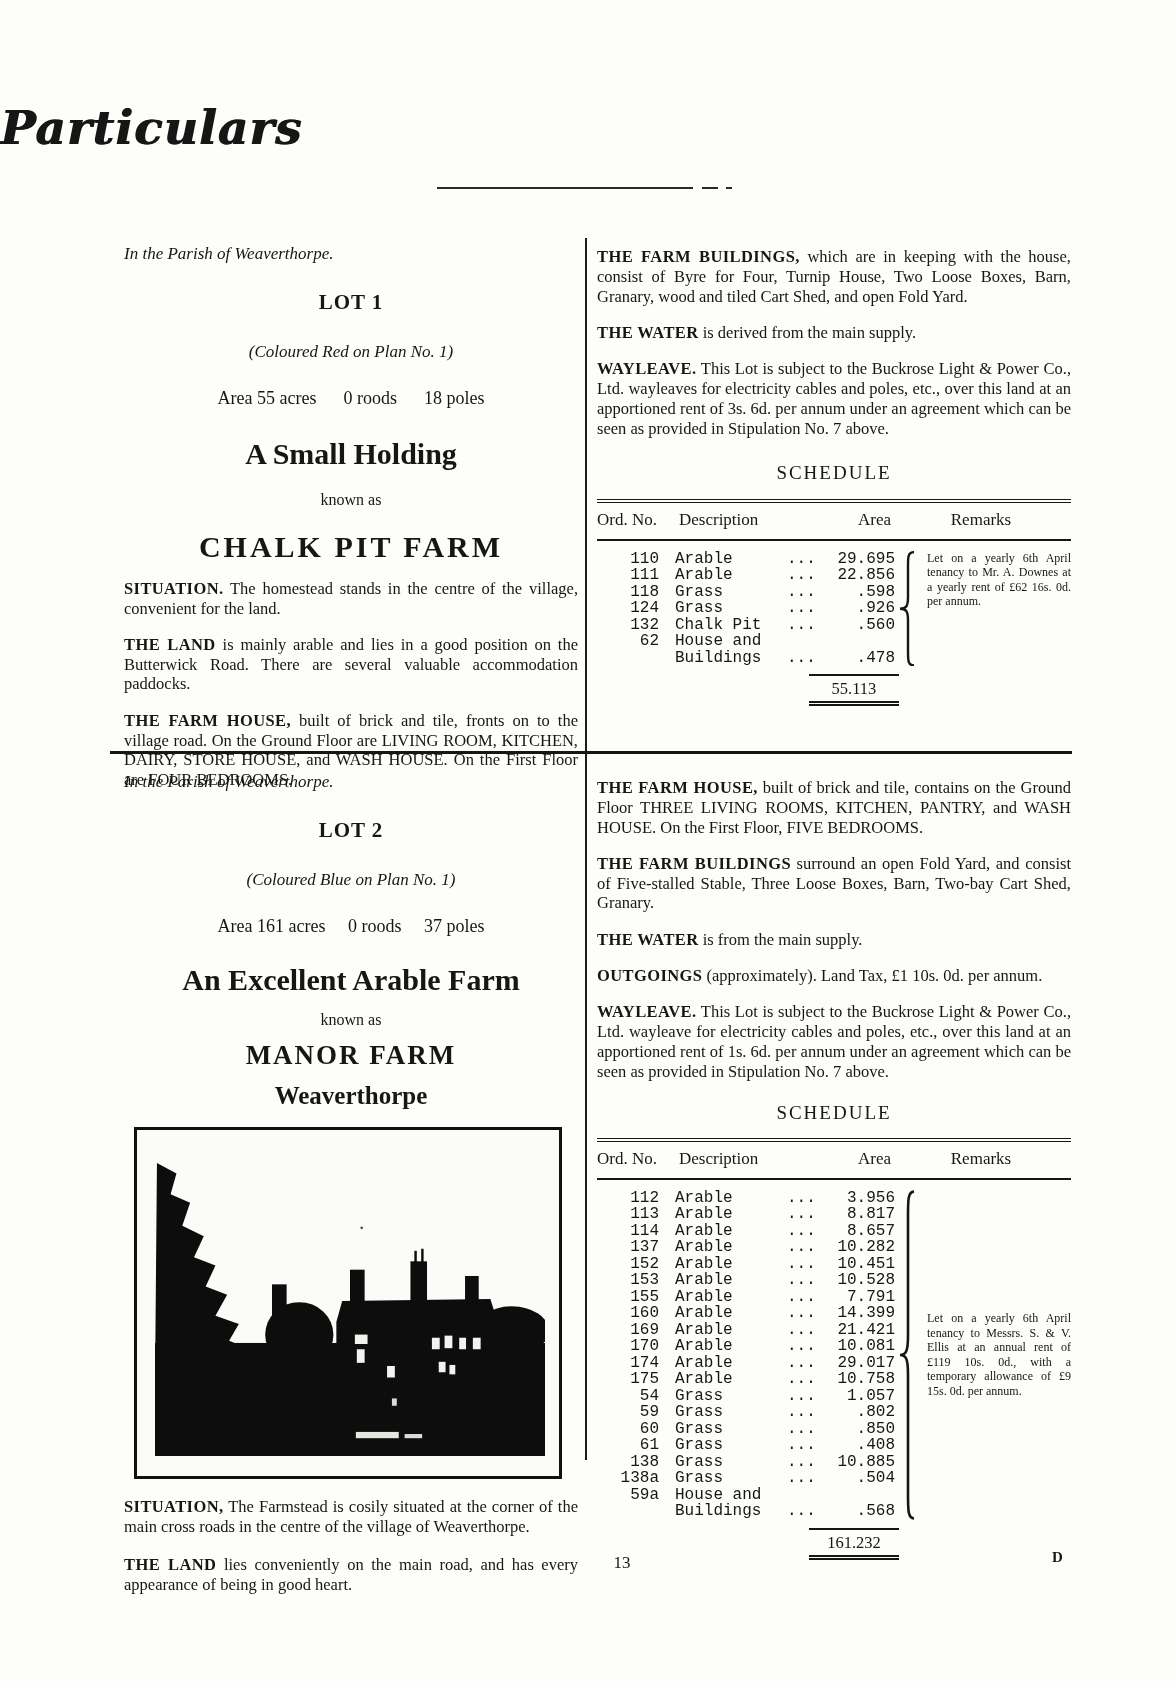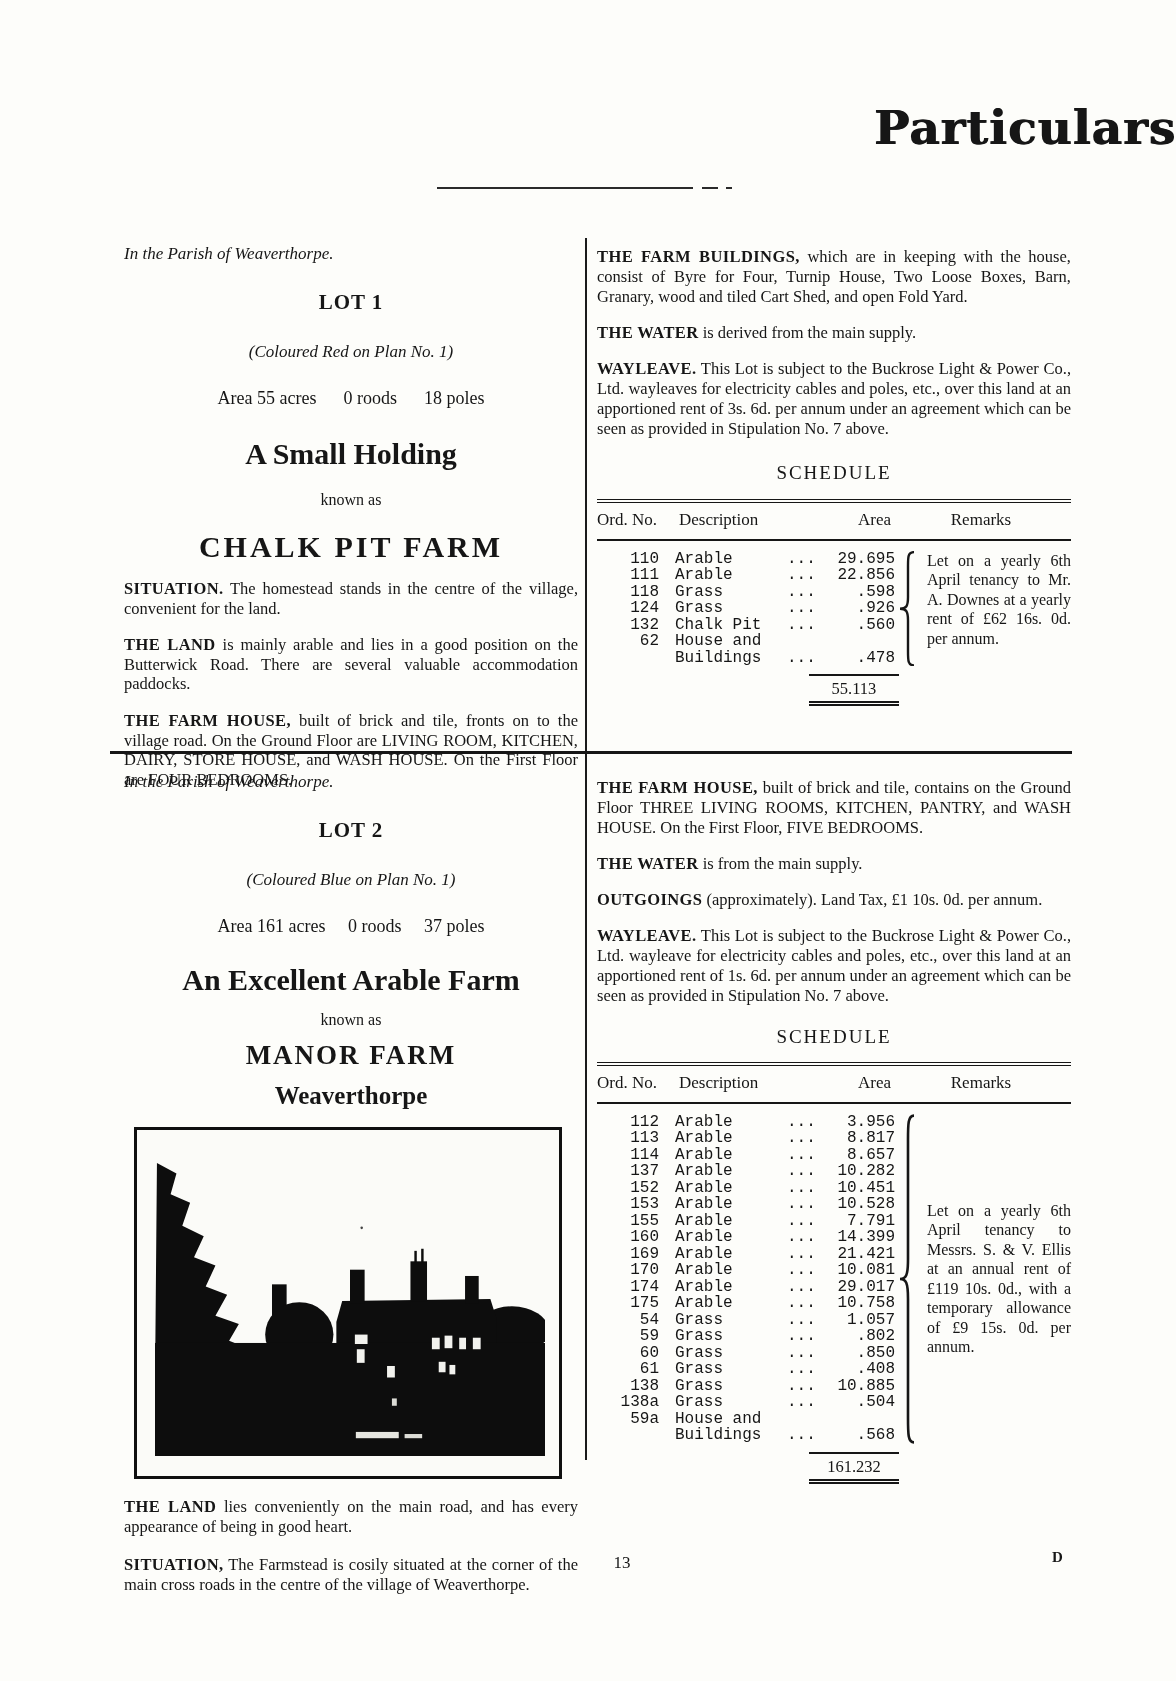--- a/index.html
+++ b/index.html
@@ -7,26 +7,27 @@
     position:relative;
     width:1176px;height:1681px;
     margin:0 auto;
     background:#fdfdfa;
     color:#161616;
     font-family:"Liberation Serif","DejaVu Serif",serif;
     overflow:hidden;
   }
   .title{
     position:absolute;top:100px;left:0;width:100%;
-    text-align:right;
+    text-align:left;
     font-family:"DejaVu Serif",serif;
     font-weight:bold;
     font-size:47px;
     letter-spacing:1px;
     text-shadow:1px 0 0 currentColor;
+    font-style:italic;
   }
   .title-rule{position:absolute;top:187px;left:437px;width:256px;border-top:2px solid #2a2a2a;}
   .title-rule-frag1{position:absolute;top:187px;left:702px;width:16px;border-top:2px solid #2a2a2a;}
   .title-rule-frag2{position:absolute;top:187px;left:726px;width:6px;border-top:2px solid #2a2a2a;}
   .vdivider{position:absolute;left:585px;top:238px;width:2px;height:1222px;background:#1b1b1b;}
   .hrule-mid{position:absolute;left:110px;top:751px;width:962px;height:3px;background:#161616;}
 
   .col{position:absolute;font-size:16.5px;line-height:1.2;}
   .col-lt{left:124px;top:244px;width:454px;}
   .col-rt{left:597px;top:233px;width:474px;}
@@ -59,21 +60,21 @@
   .sh-remarks{flex:1;text-align:center;}
   .sched-body{display:flex;margin-top:10px;}
   .rows-block{width:300px;}
   .srow{display:flex;font-size:16px;line-height:16.5px;font-family:Liberation Mono, monospace;}
   .c-ord{width:62px;text-align:right;}
   .c-desc{width:112px;padding-left:16px;}
   .c-dots{width:26px;align-self:flex-end;}
   .c-area{width:82px;text-align:right;align-self:flex-end;}
   .brace{width:20px;align-self:stretch;}
   .brace svg{width:100%;height:100%;display:block;}
-  .sched-remarks{flex:1;padding-left:10px;font-size:16px;line-height:1.22;text-align:justify;}
+  .sched-remarks{flex:1;padding-left:10px;font-size:12px;line-height:1.22;text-align:justify;}
   .sched-remarks.centered{display:flex;align-items:center;}
   .sched-total{
     margin-left:212px;width:90px;margin-top:8px;
     border-top:2px solid #161616;border-bottom:5px double #161616;
     padding:3px 0 2px;text-align:center;font-size:16.5px;
   }
 
   .photo-frame{
     margin:16px 0 0 10px;width:428px;height:352px;
     border:3px solid #101010;background:#fbfbf8;
@@ -234,31 +235,32 @@
         <rect x="291" y="210" width="7" height="10" fill="#f2f2ee"></rect>
         <rect x="302" y="213" width="6" height="9" fill="#f2f2ee"></rect>
         <rect x="243" y="245" width="5" height="7" fill="#dcdcd6"></rect>
         <rect x="206" y="277" width="44" height="6" fill="#e6e6e0"></rect>
         <rect x="256" y="279" width="18" height="4" fill="#dcdcd6"></rect>
       </svg>
     </div>
 
     <div>
 
+        <p class="para" style="margin-top:18px;"><span class="lead">SITUATION,</span> <span>The Farmstead is cosily situated at the corner of the main cross roads in the centre of the village of Weaverthorpe.</span></p>
+
         <p class="para" style="margin-top:18px;"><span class="lead">THE LAND</span> <span>lies conveniently on the main road, and has every appearance of being in good heart.</span></p>
-
-        <p class="para" style="margin-top:18px;"><span class="lead">SITUATION,</span> <span>The Farmstead is cosily situated at the corner of the main cross roads in the centre of the village of Weaverthorpe.</span></p>
       </div>
   </div>
 
   <div class="col col-rb">
     <div>
 
         <p class="para" style="margin-top:12px;"><span class="lead">THE FARM HOUSE,</span> <span>built of brick and tile, contains on the Ground Floor THREE LIVING ROOMS, KITCHEN, PANTRY, and WASH HOUSE.  On the First Floor, FIVE BEDROOMS.</span></p>
 
+        <p class="para" style="margin-top:12px;"><span class="lead">THE FARM BUILDINGS</span> <span>surround an open Fold Yard, and consist of Five-stalled Stable, Three Loose Boxes, Barn, Two-bay Cart Shed, Granary.</span></p>
 
         <p class="para" style="margin-top:12px;"><span class="lead">THE WATER</span> <span>is from the main supply.</span></p>
 
         <p class="para" style="margin-top:12px;"><span class="lead">OUTGOINGS</span> <span>(approximately).  Land Tax, £1 10s. 0d. per annum.</span></p>
 
         <p class="para" style="margin-top:12px;"><span class="lead">WAYLEAVE.</span> <span>This Lot is subject to the Buckrose Light &amp; Power Co., Ltd. wayleave for electricity cables and poles, etc., over this land at an apportioned rent of 1s. 6d. per annum under an agreement which can be seen as provided in Stipulation No. 7 above.</span></p>
       </div>
 
     <div class="schedule-head" style="margin-top:20px;">SCHEDULE</div>
 

